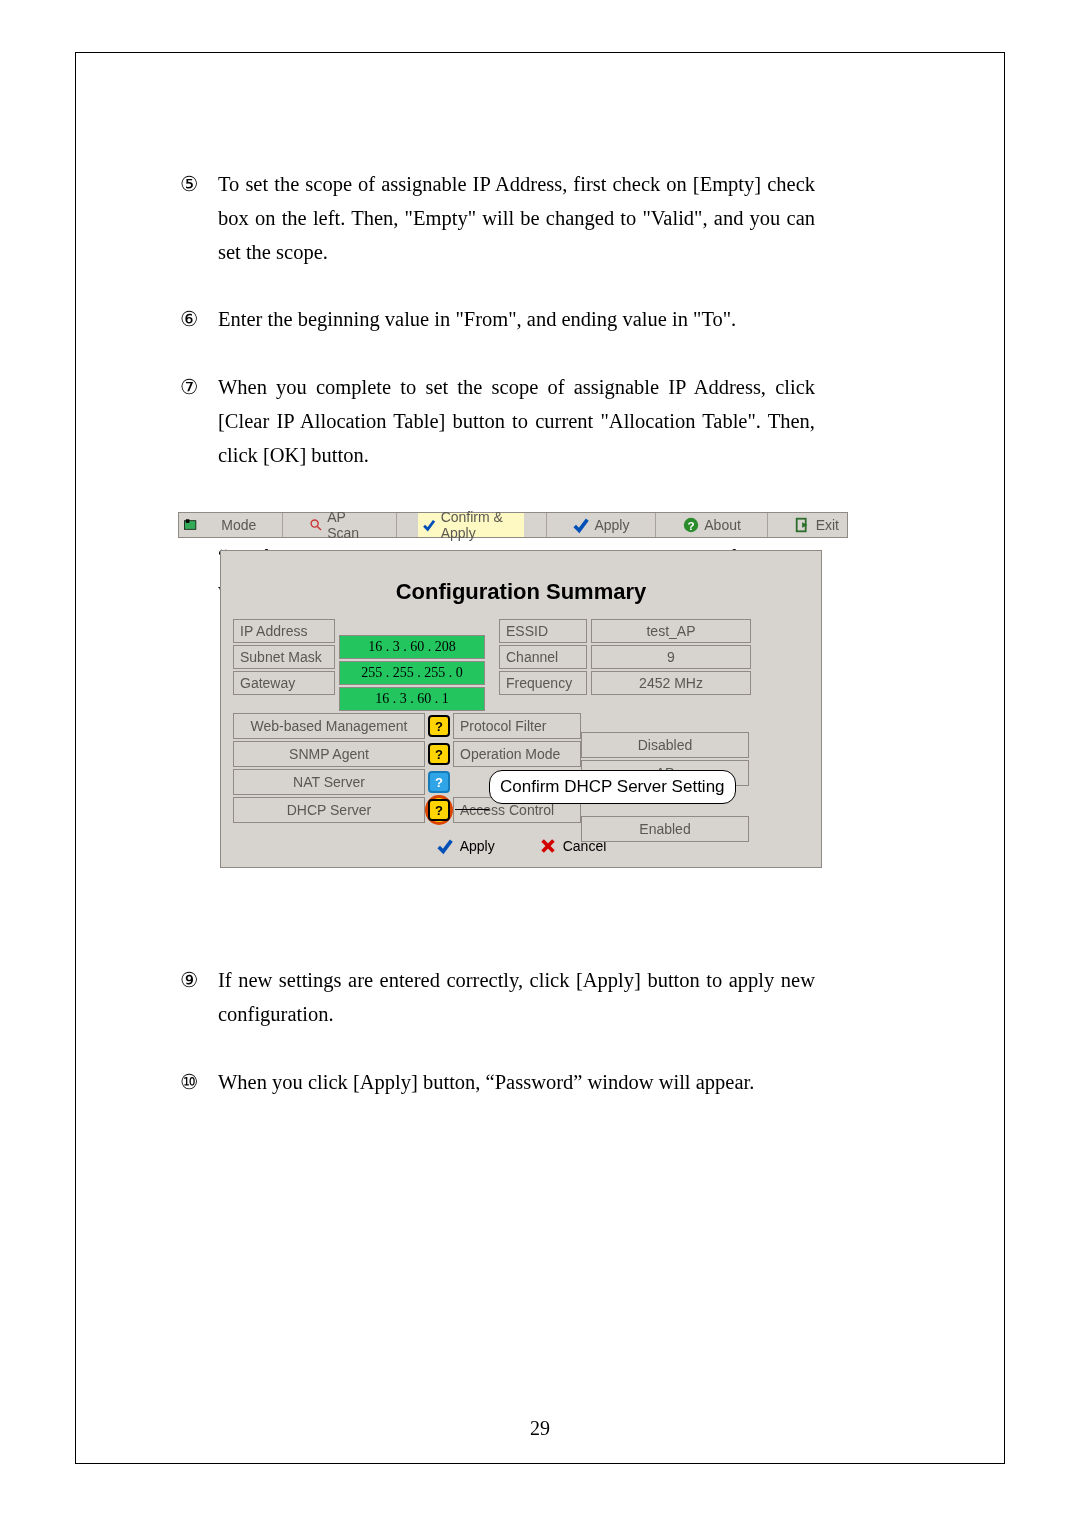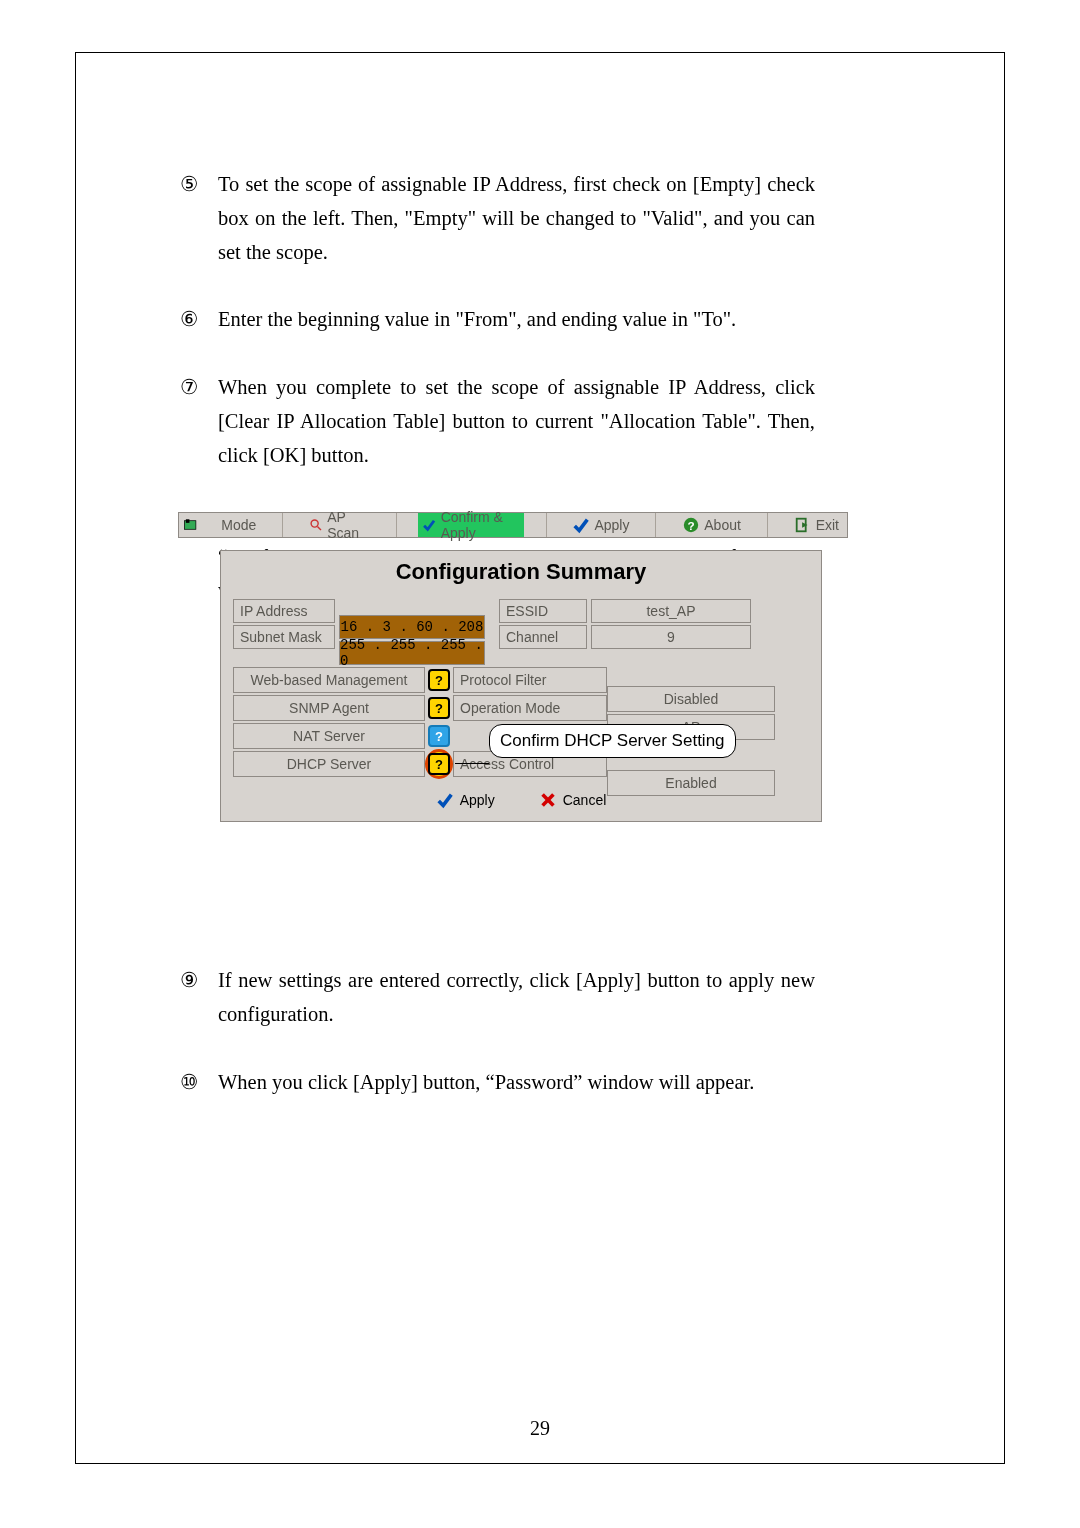--- a/index.html
+++ b/index.html
@@ -30,61 +30,61 @@
     position: absolute; top: 512px; left: 178px; width: 670px;
     font-family: Tahoma, Arial, sans-serif; font-size: 14px; color: #000;
   }
   
   .toolbar {
     height: 26px; background: #d7d3cf; border: 1px solid #8f8a85;
     display: flex; align-items: center; gap: 20px; padding: 0 4px;
   }
   .tb-sep { width:1px; height:100%; background:#a8a29a; margin: 0 2px; }
   .tb-btn { display: flex; align-items: center; gap: 4px; padding: 0 4px; height: 100%; }
-  .tb-btn.active { background: #22c55e; }
+  .tb-btn.active { background: #fef9c3; }
   .tb-text { color:#5a5852; }
   
   .icon { display:inline-block; width:18px; height:18px; position:relative; }
   .icon svg { width:100%; height:100%; display:block; }
   
   .panel {
     margin: 12px 26px 0 42px;
     border: 1px solid #8f8a85;
-    padding: 8px 12px 10px 12px;
+    padding: 28px 12px 10px 12px;
     background: #d7d3cf;
   }
   .panel-title {
     font-family: Arial, sans-serif; font-weight: bold; font-size: 22px;
     text-align: center; color: #000; margin-bottom: 14px;
   }
   .row { display:flex; align-items:center; height:24px; margin-bottom:2px; }
   .lab {
     border:1px solid #8f8a85; background:#d7d3cf; height:100%;
     display:flex; align-items:center; padding: 0 6px; color:#5a5852;
     font-size:14px;
   }
   .val {
     border:1px solid #8f8a85; background:#d7d3cf; height:100%;
     display:flex; align-items:center; justify-content:center; color:#5a5852;
   }
   .ipbox {
-    border:1px solid #8f8a85; background:#a16207; height:100%;
+    border:1px solid #8f8a85; background:#22c55e; height:100%;
     display:flex; align-items:center; justify-content:center; color:#000;
-    font-family: Liberation Mono, monospace; font-size:14px;margin-top:32px;
+    font-family: Liberation Serif, serif; font-size:14px;margin-top:32px;
   }
   .grid-left { width: 102px; }
   .grid-ip   { width: 146px; margin-left:4px; }
   .grid-lab2 { width: 88px; margin-left:14px; }
   .grid-val2 { width: 160px; margin-left:4px; }
 
   .services { margin-top: 18px; position:relative; }
   .srv-row { display:flex; align-items:center; height:26px; margin-bottom:2px; }
   .srv-l { width: 192px; text-align:center; }
   .srv-icon { width: 28px; display:flex; justify-content:center; }
-  .srv-m { width: 154px; }
+  .srv-m { width: 128px; }
   .srv-r { width: 168px; text-align:right;margin-top:38px; }
 
   
   .shield {
     width: 22px; height: 22px; border-radius: 4px;
     background: #ffd400; border: 2px solid #000;
     display:flex; align-items:center; justify-content:center;
     font-weight: bold; color:#000; font-size:13px;
   }
   .shield.blue { background:#2fa4e7; color:#fff; border-color:#157bb8; }
@@ -208,20 +208,26 @@
         <div class="lab grid-left">IP Address</div>
         <div class="ipbox grid-ip">16  .  3  . 60  . 208</div>
         <div class="lab grid-lab2">ESSID</div>
         <div class="val grid-val2">test_AP</div>
       </div>
       <div class="row">
         <div class="lab grid-left">Subnet Mask</div>
         <div class="ipbox grid-ip">255 . 255 . 255 .  0</div>
         <div class="lab grid-lab2">Channel</div>
         <div class="val grid-val2">9</div>
+      </div>
+      <div class="row">
+        <div class="lab grid-left">Gateway</div>
+        <div class="ipbox grid-ip">16  .  3  . 60  .  1</div>
+        <div class="lab grid-lab2">Frequency</div>
+        <div class="val grid-val2">2452 MHz</div>
       </div>
 
       <div class="services">
         <div class="srv-row">
           <div class="lab srv-l" style="justify-content:center">Web-based Management</div>
           <div class="srv-icon">
               <div class="shield">?</div>
             </div>
           <div class="lab srv-m">Protocol Filter</div>
           <div class="val srv-r">Disabled</div>

